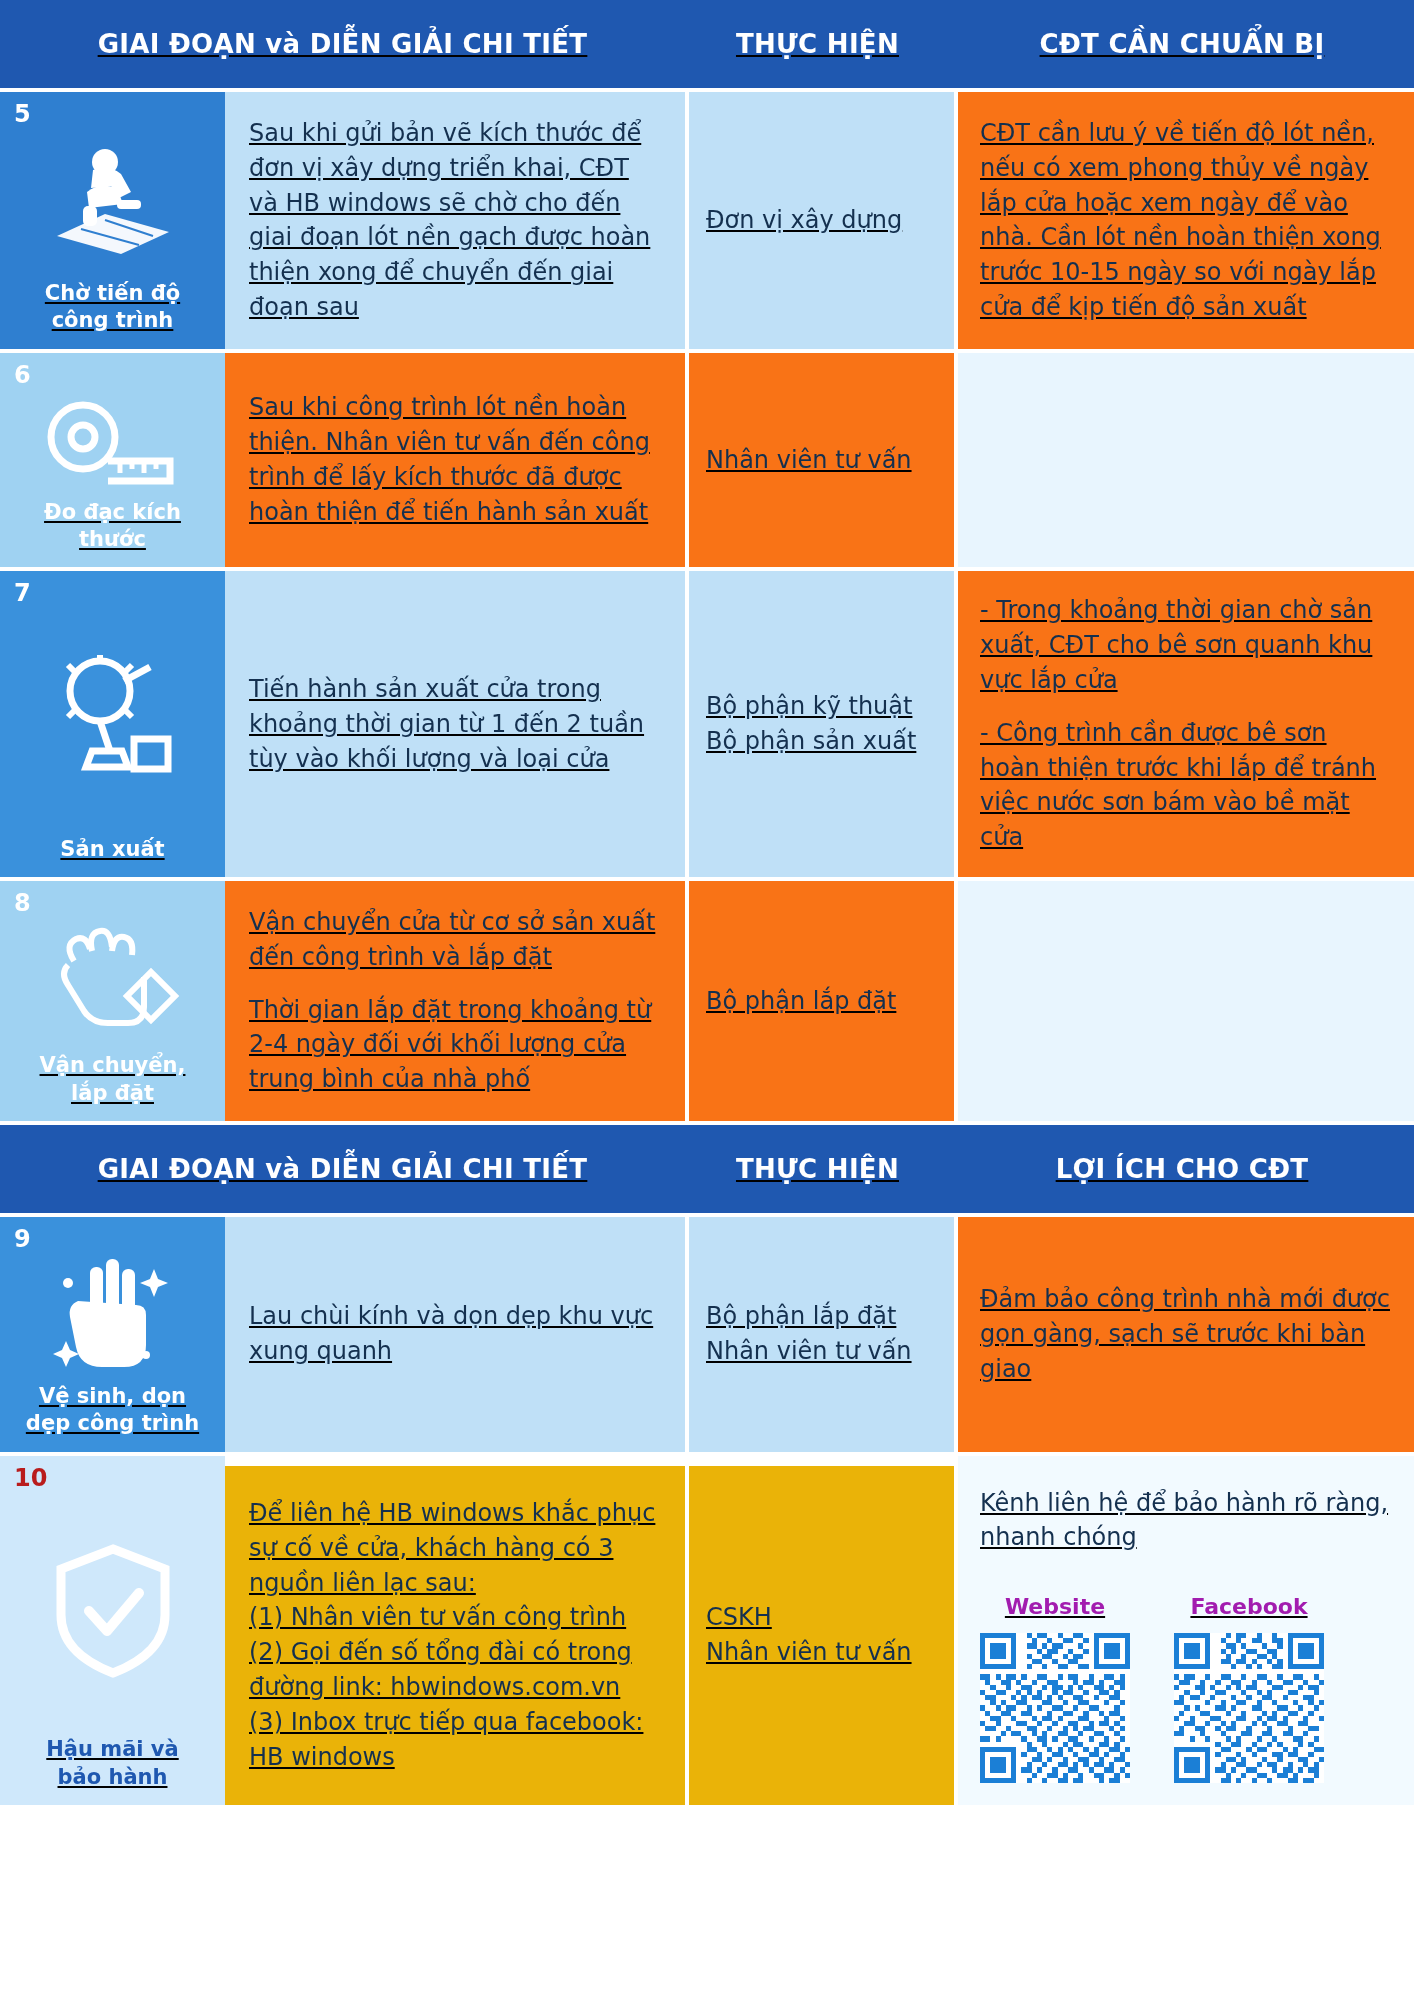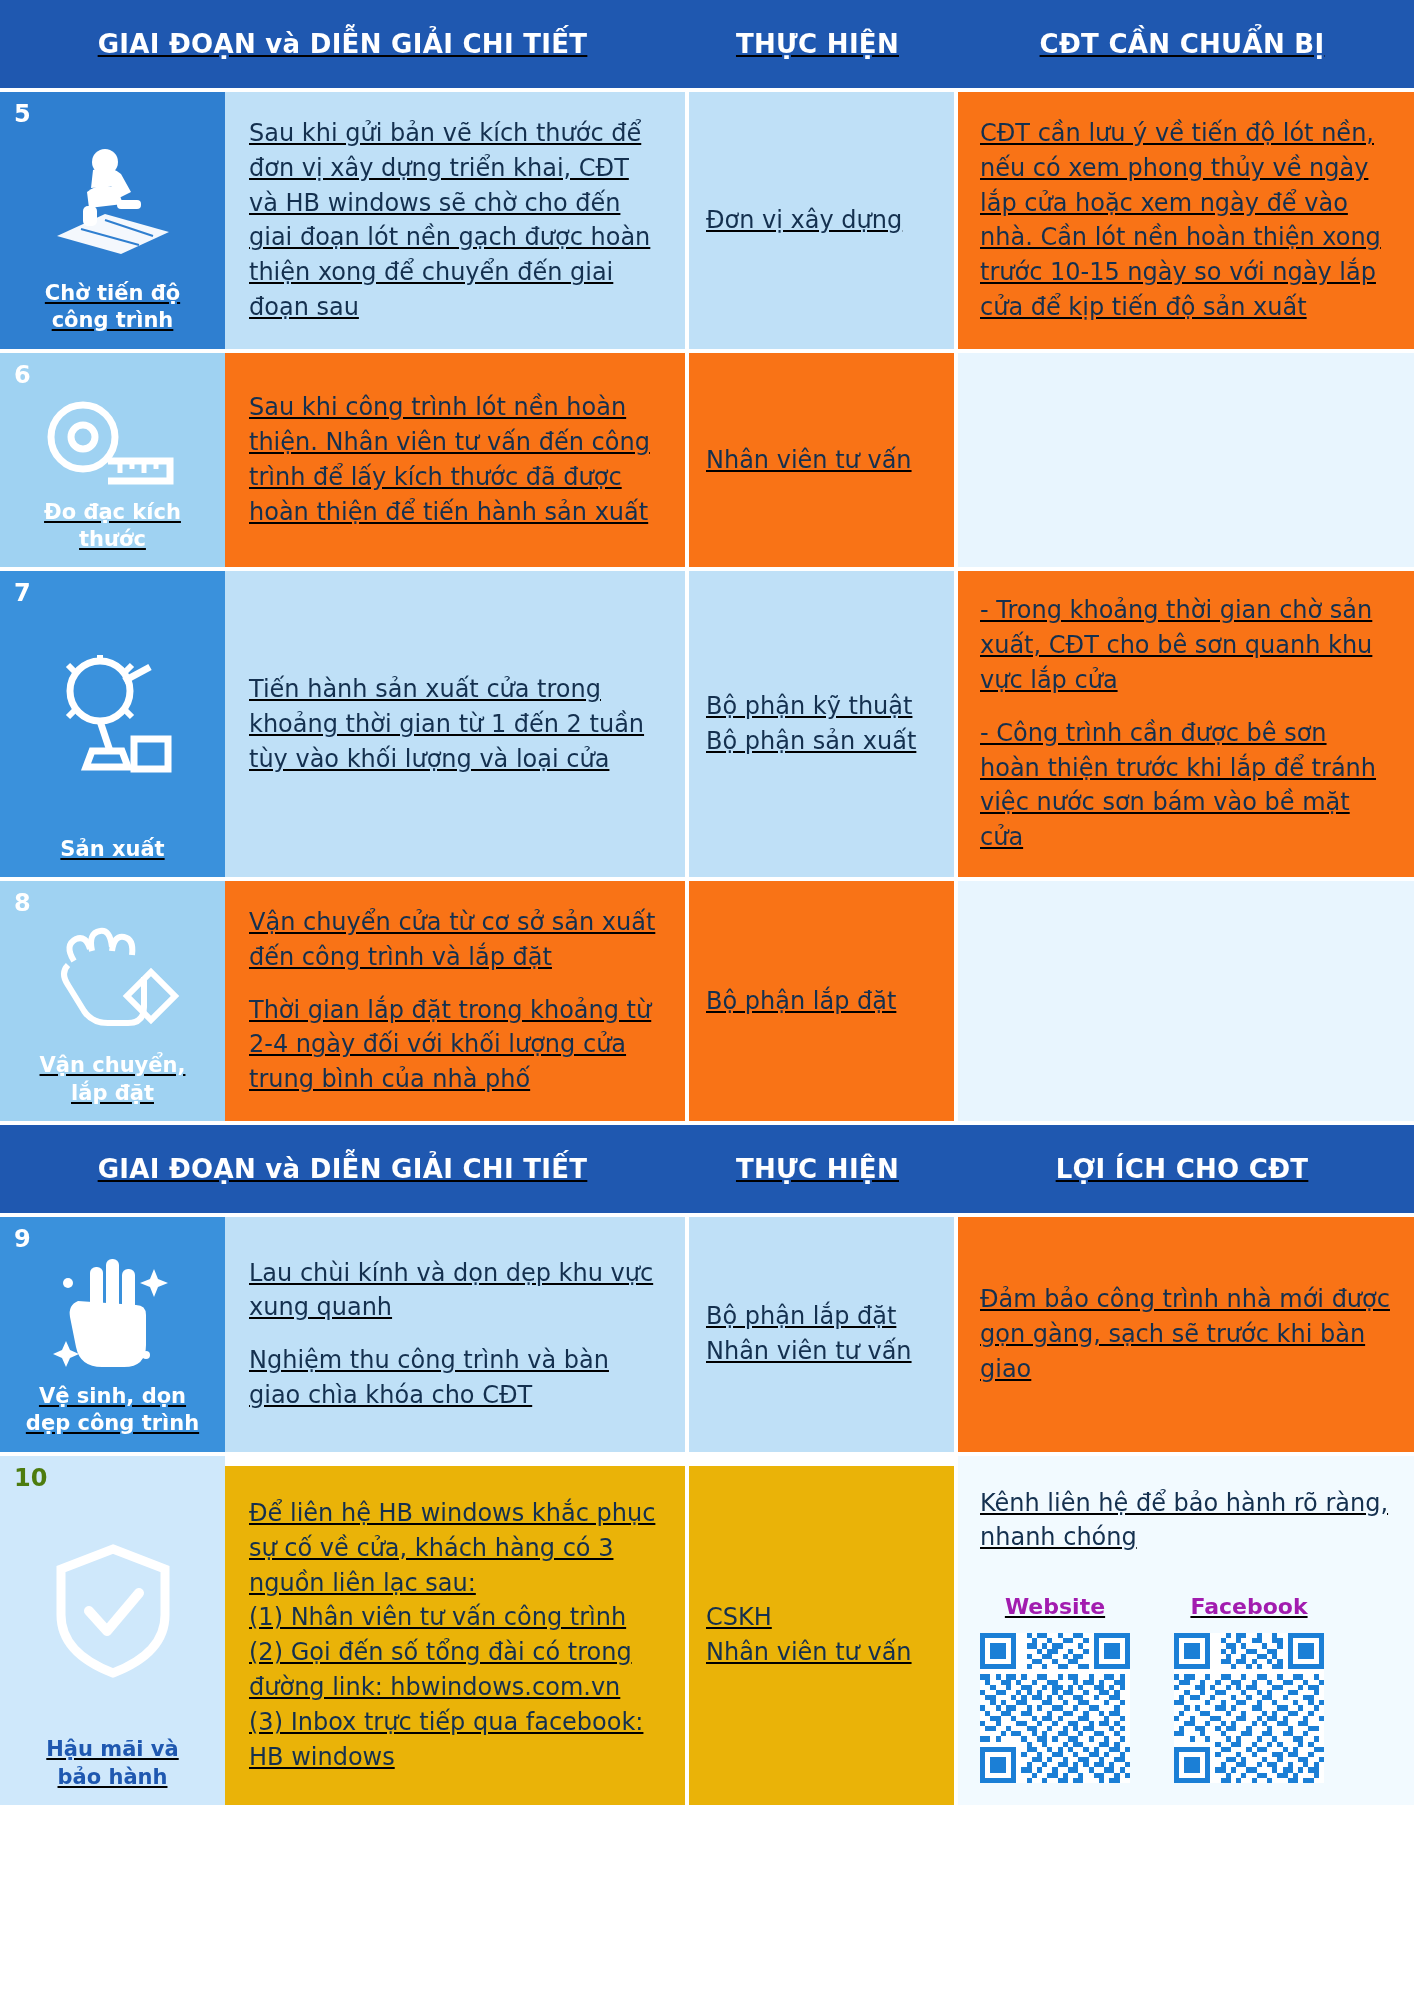--- a/index.html
+++ b/index.html
@@ -263,36 +263,35 @@
             <path d="M28 92 l4 9 9 4 -9 4 -4 9 -4 -9 -9 -4 9 -4 z"></path>
             <circle cx="30" cy="34" r="5"></circle>
             <circle cx="108" cy="106" r="4"></circle>
           </g>
         </svg>
       </div>
       <div class="icon-label">Vệ sinh, dọn<br>dẹp công trình</div>
     </div>
     <div class="desc-cell bg-mid">
       <div class="p">Lau chùi kính và dọn dẹp khu vực xung quanh</div>
-      <div class="p">Nghiệm thu công trình và bàn giao chìa khóa cho CĐT</div>
     </div>
     <div class="do-cell bg-mid">
       <div>
         <div>Bộ phận lắp đặt</div>
         <div>Nhân viên tư vấn</div>
       </div>
     </div>
     <div class="prep-cell bg-light">
       <div class="p">Đảm bảo công trình nhà mới được gọn gàng, sạch sẽ trước khi bàn giao</div>
     </div>
   </div>
 
   <div class="row">
     <div class="icon-cell icon-pale">
-      <div class="num" style="color:#4d7c0f">10</div>
+      <div class="num" style="color:#b91c1c">10</div>
       <div class="icon-art">
         <svg width="140" height="150" viewBox="0 0 140 150">
           <path d="M70 14 L122 34 v46 q0 38 -52 58 Q18 118 18 80 V34 z" fill="none" stroke="#ffffff" stroke-width="9"></path>
           <path d="M46 76 l18 20 32 -38" fill="none" stroke="#ffffff" stroke-width="10" stroke-linecap="round" stroke-linejoin="round"></path>
         </svg>
       </div>
       <div class="icon-label" style="color:#1f58b0">Hậu mãi và<br>bảo hành</div>
     </div>
     <div class="desc-cell bg-pale">
       <div class="p" style="white-space:pre-line">Để liên hệ HB windows khắc phục sự cố về cửa, khách hàng có 3 nguồn liên lạc sau:

